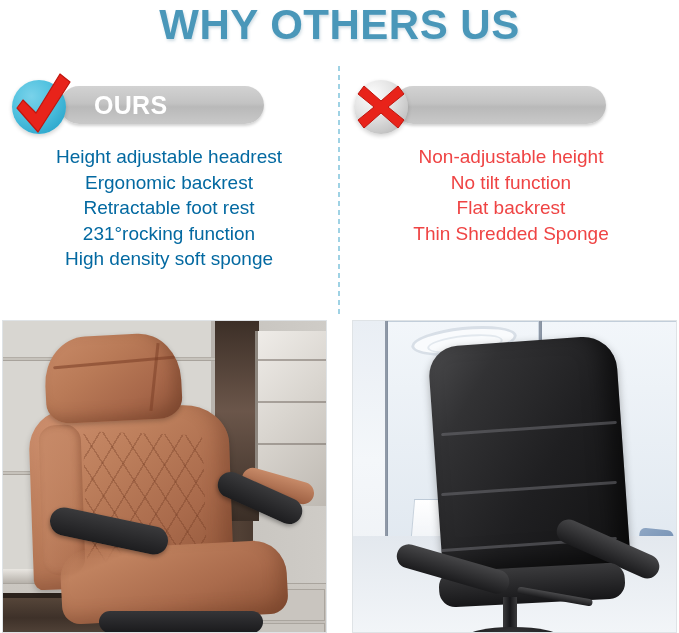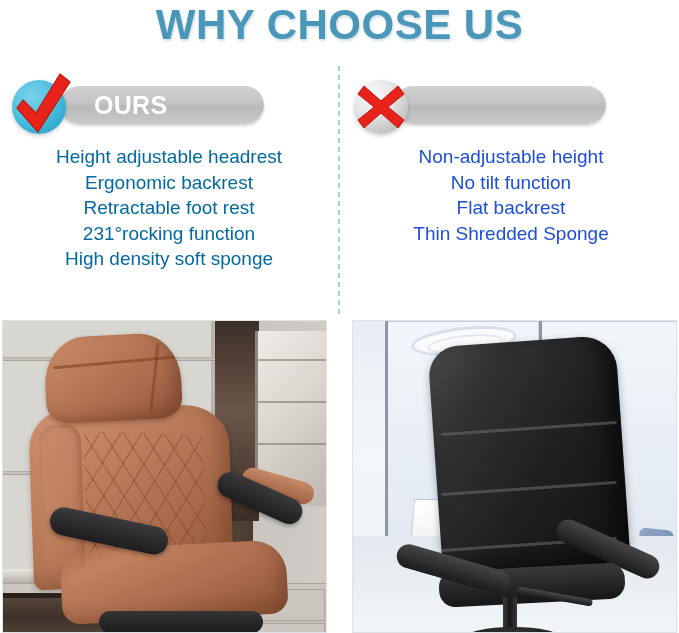--- a/index.html
+++ b/index.html
@@ -122,21 +122,21 @@
     padding: 0;
     list-style: none;
     text-align: center;
   }
   .feature-list li {
     font-size: 19px;
     line-height: 25.5px;
     color: #0369a1;
     white-space: nowrap;
   }
-  .list-others li { color: #1d4ed8; }
+  .list-others li { color: #ef4444; }
 
   
   .photo {
     position: absolute;
     top: 320px;
     width: 325px;
     height: 313px;
     overflow: hidden;
     border: 1px solid #dfe3e6;
     box-sizing: border-box;
@@ -398,21 +398,21 @@
   .bl-foot {
     position: absolute;
     left: 112px; top: 306px; width: 96px; height: 22px;
     border-radius: 50%;
     background: radial-gradient(ellipse at 50% 40%, #3a3a3c, #141416);
   }
 </style>
 </head>
 <body>
 
-<div class="page-title">WHY CHOOSE US</div>
+<div class="page-title">WHY OTHERS US</div>
 
 <div class="divider"></div>
 
 <div class="col col-ours">
 
   <div class="badge">
     <div class="badge-pill pill-ours"></div>
     <div class="badge-label label-ours">OURS</div>
     <div class="badge-circle circle-blue"></div>
     <svg class="mark-svg" viewBox="0 0 70 70">

